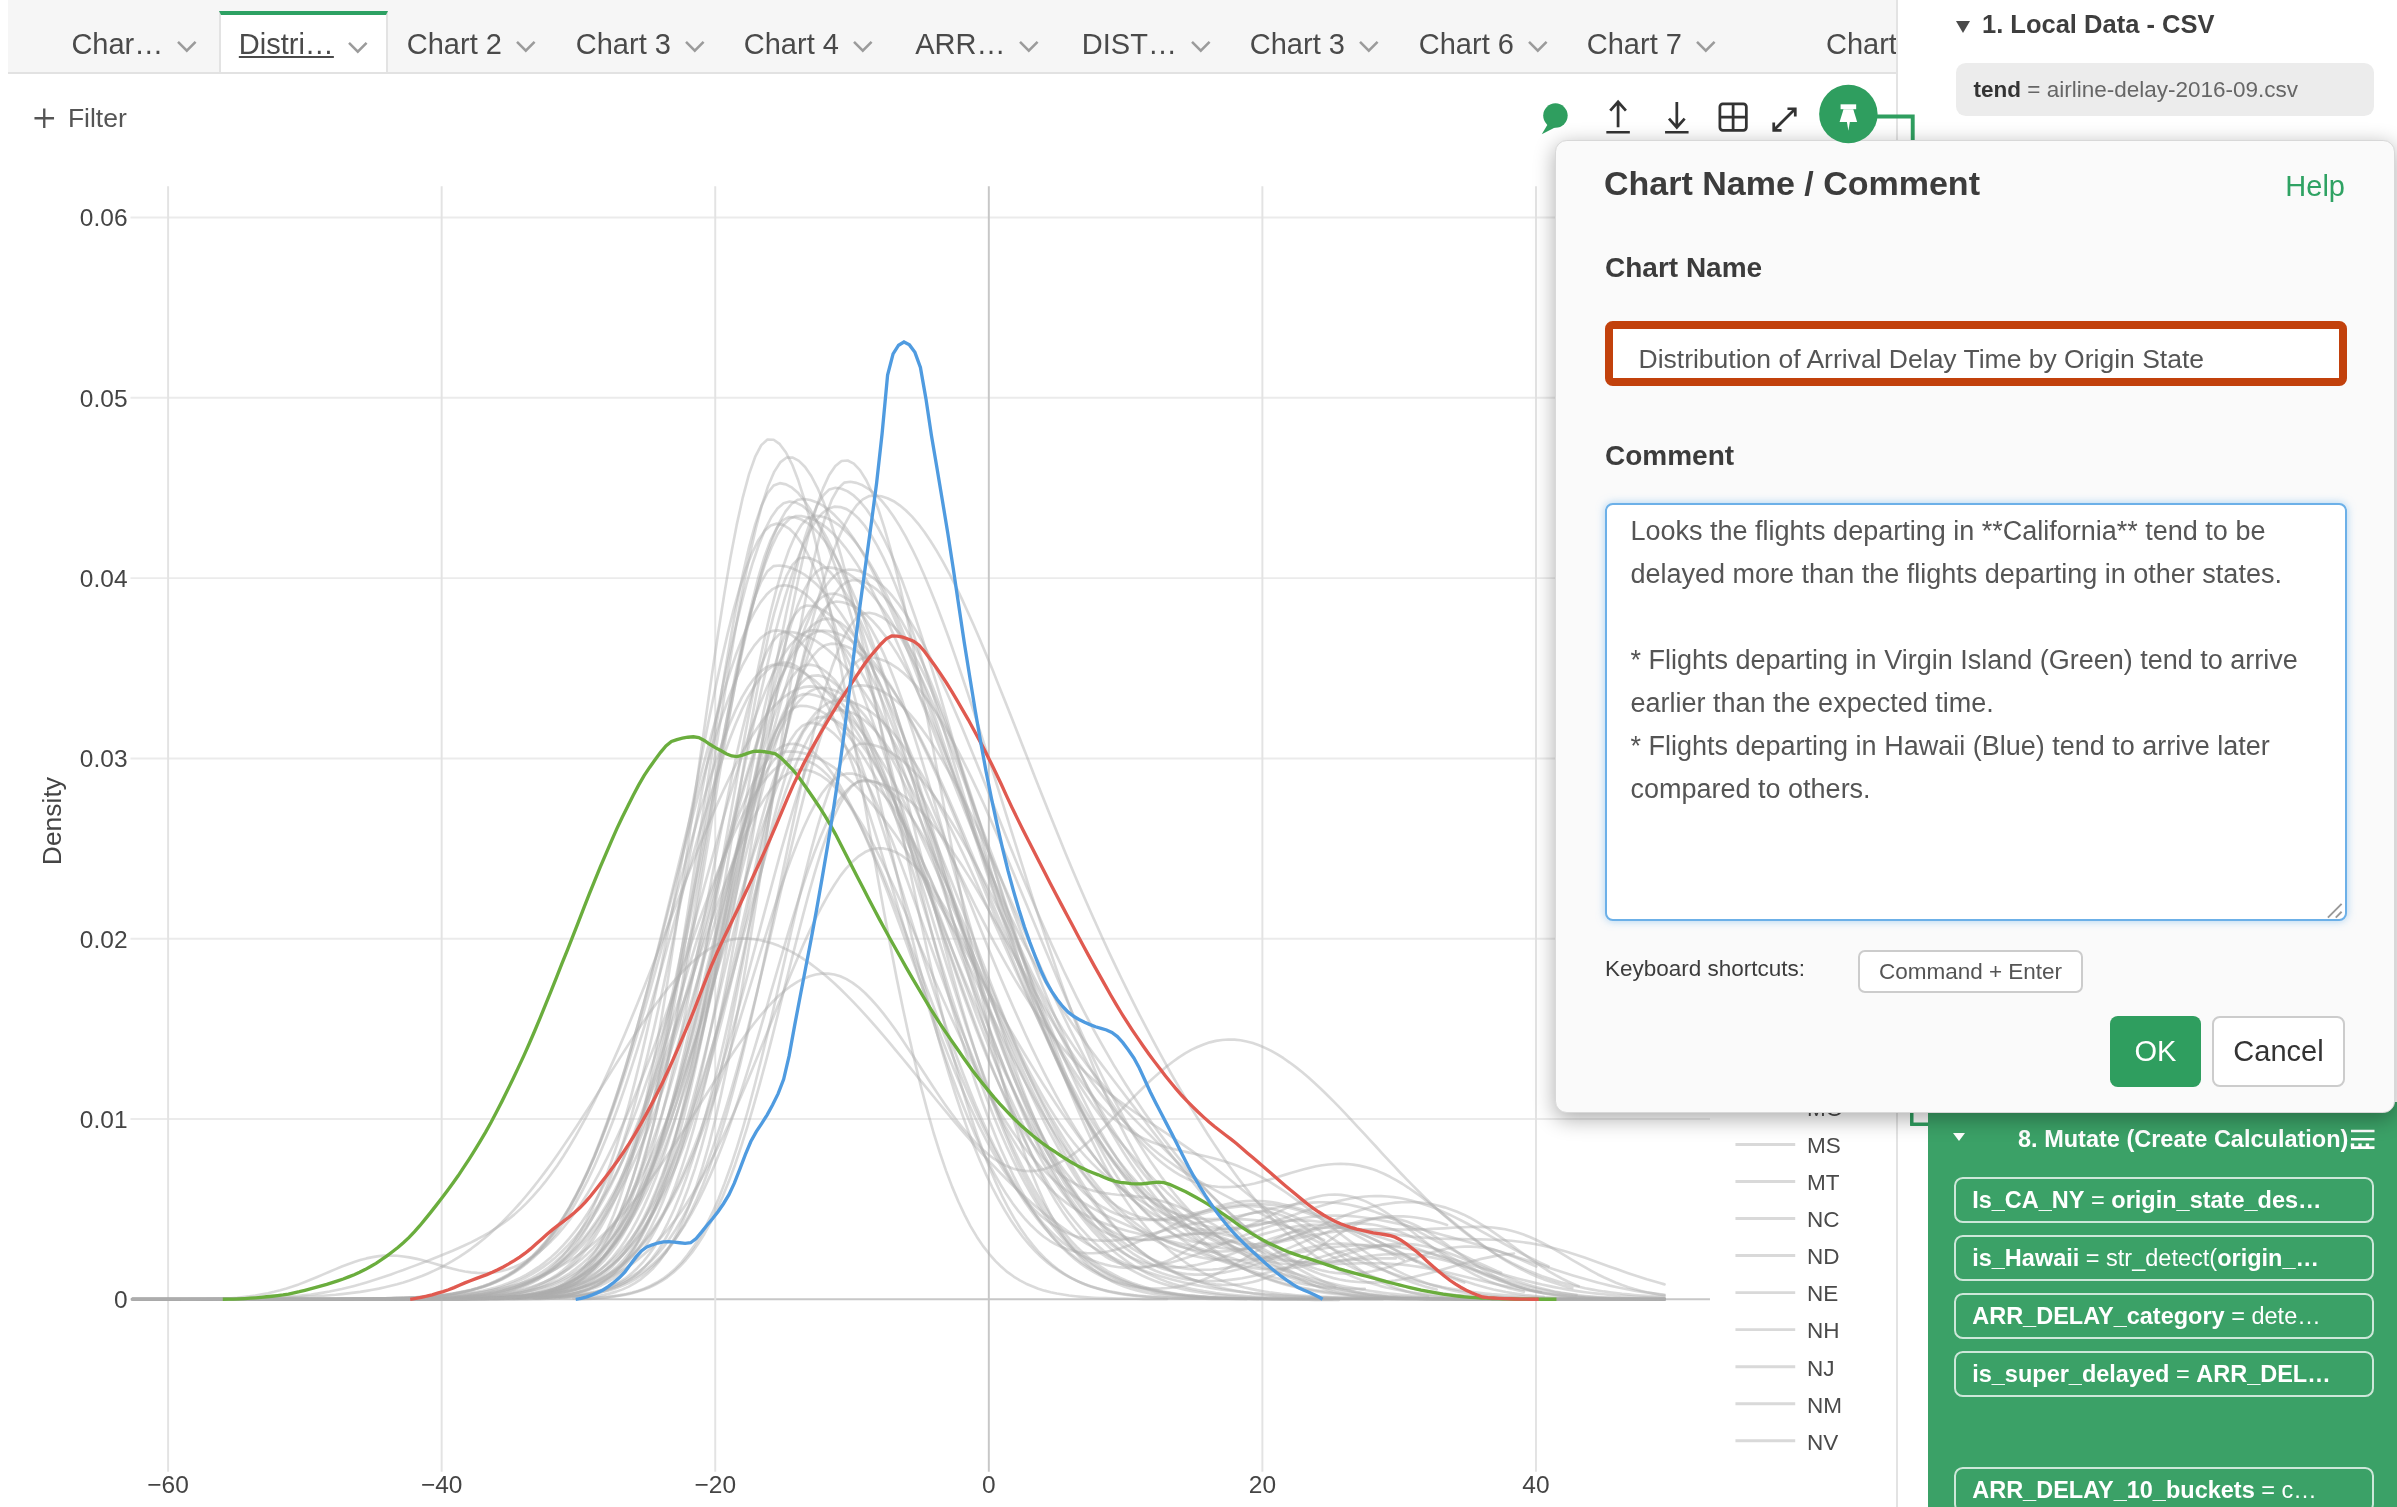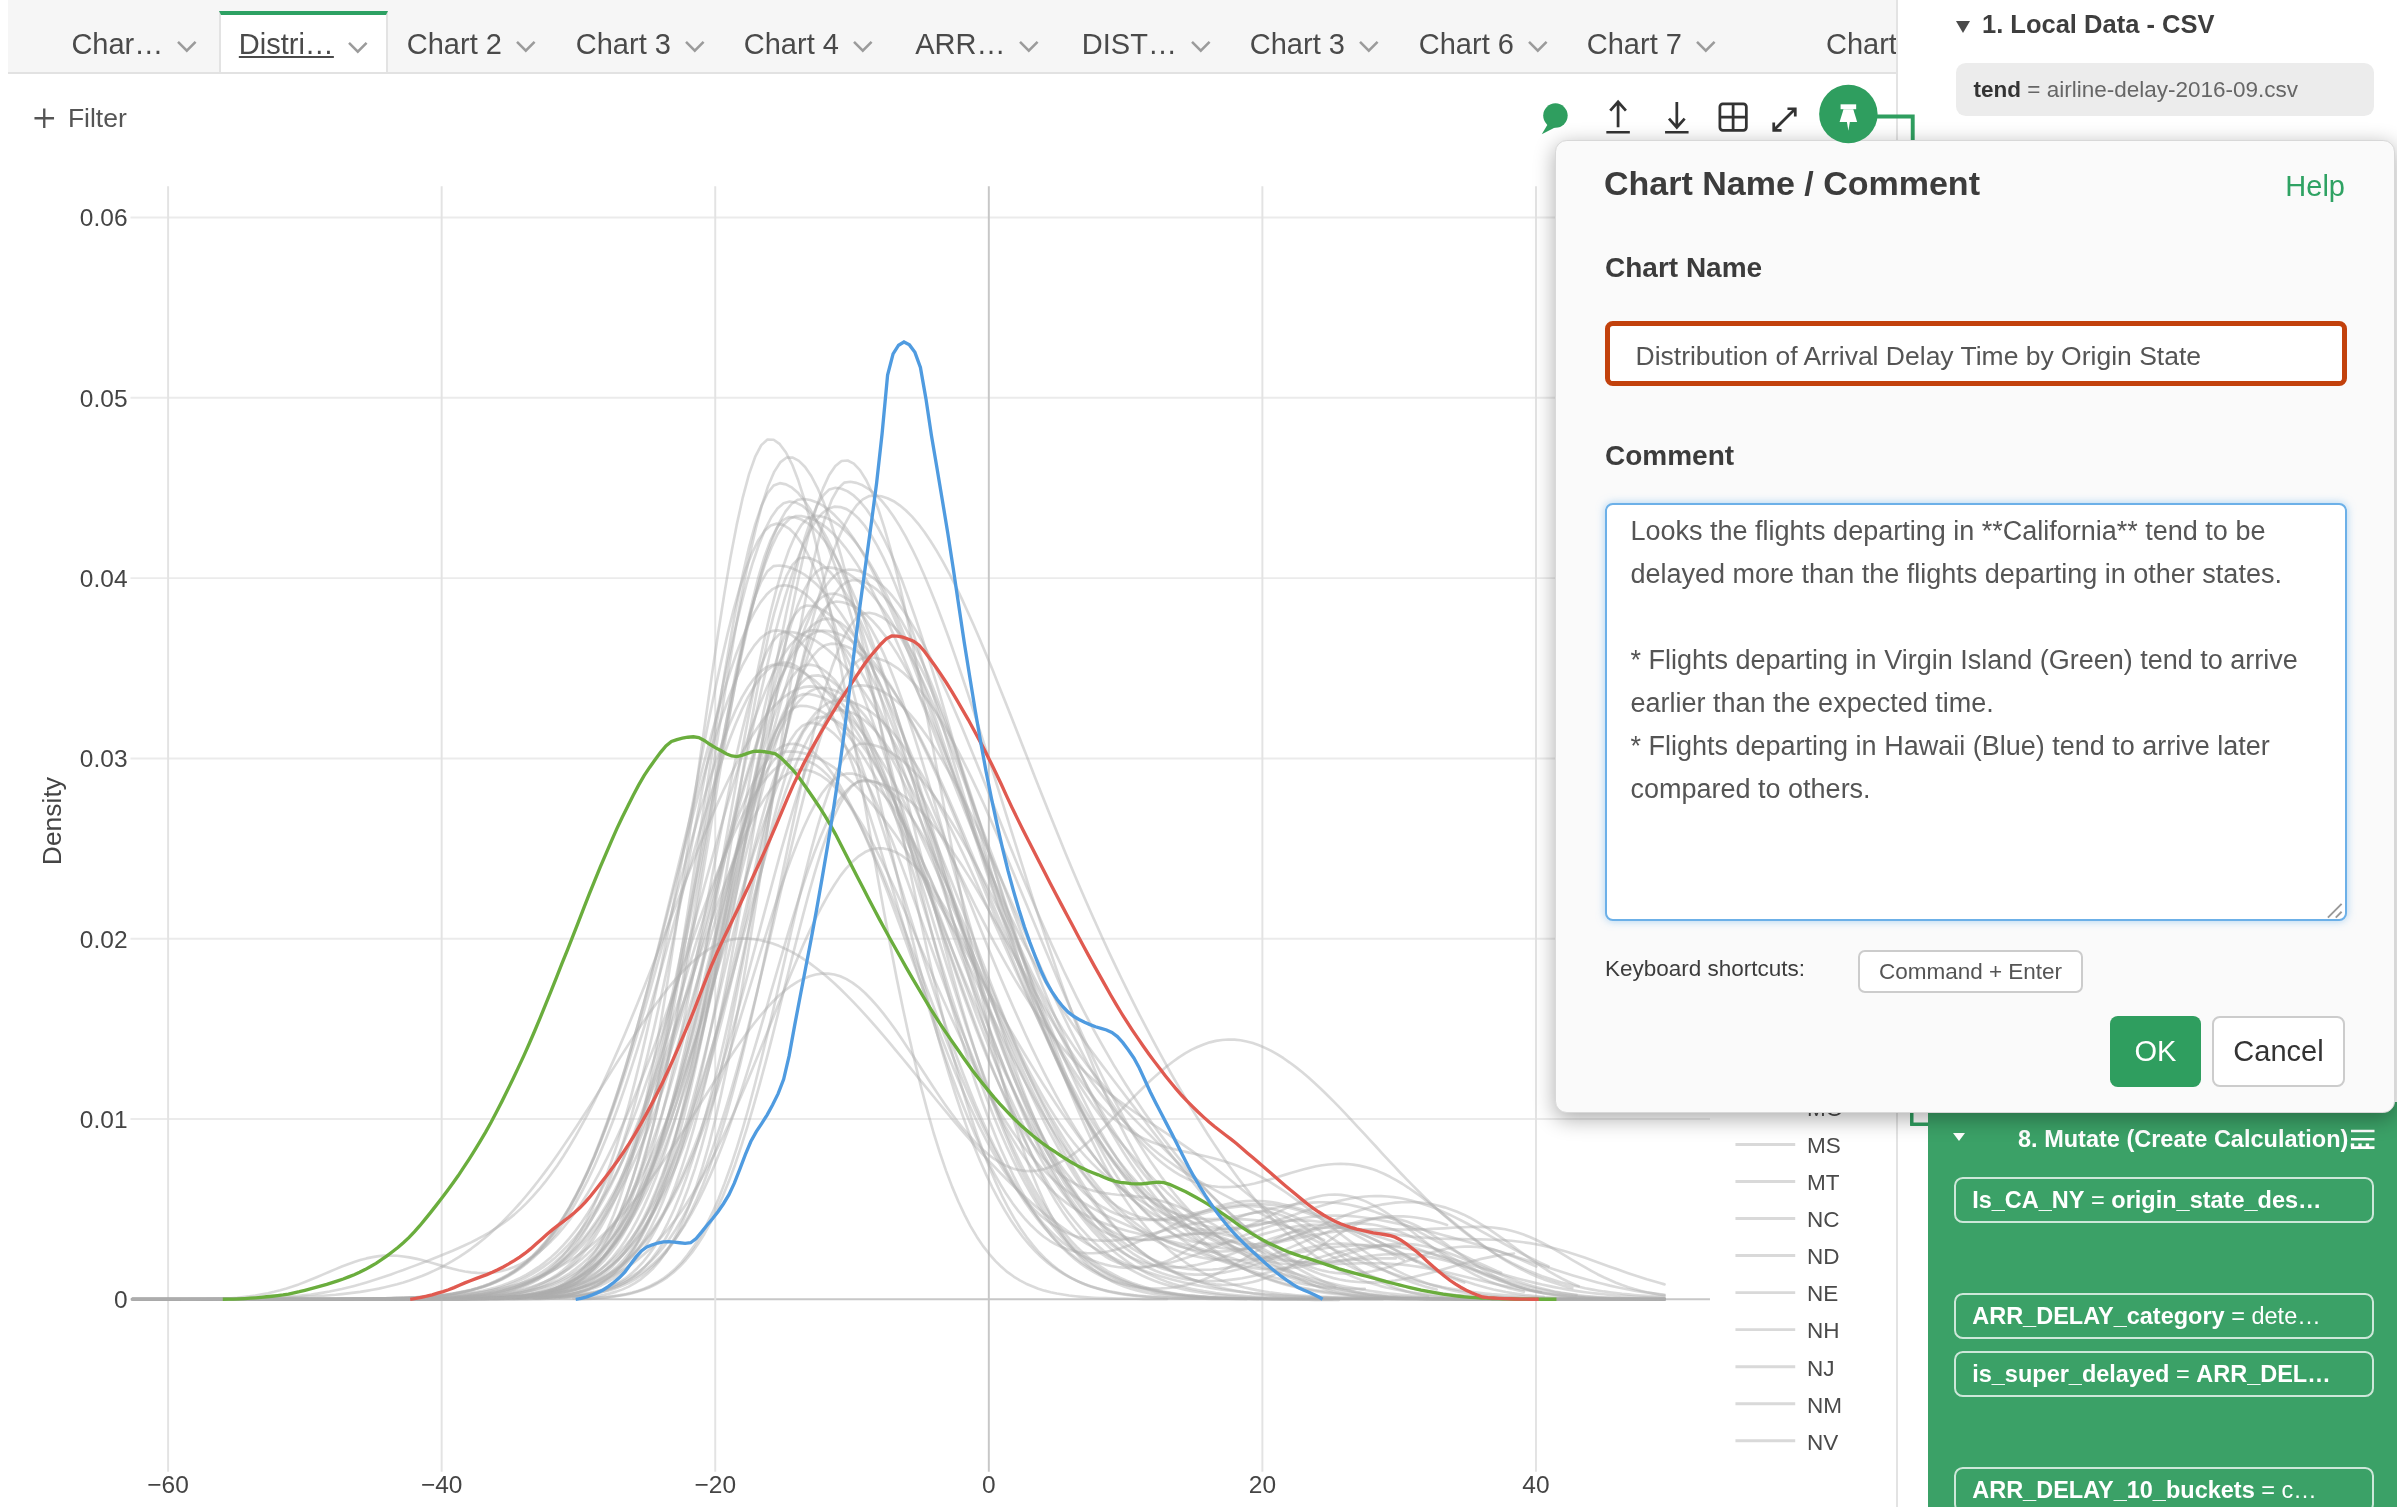--- a/index.html
+++ b/index.html
@@ -247,38 +247,39 @@
   <div style="position:absolute; left:58px; top:63px; width:418px; height:53px; background:#ececec; border-radius:9.8px; font-size:22.5px; color:#666; line-height:53px; padding-left:17.6px; white-space:nowrap; overflow:hidden;"><b style="color:#333;">tend</b>&nbsp;= airline-delay-2016-09.csv</div>
 </div>
 
 <div id="mutate">
   <div style="position:absolute; left:24.5px; top:31px; width:0; height:0; border-left:6.9px solid transparent; border-right:6.9px solid transparent; border-top:8.8px solid #fff;"></div>
   <div style="position:absolute; left:51px; top:23.5px; width:369px; overflow:hidden; font-size:23.5px; font-weight:bold; white-space:nowrap;margin-left:39px;">8. Mutate (Create Calculation)…</div>
   <svg style="position:absolute; left:423px; top:27.4px;" width="23.5" height="20.6" viewBox="0 0 24 21">
       <path d="M0 2 H24 M0 10.5 H24 M0 19 H24" stroke="#fff" stroke-width="2.6"></path>
     </svg>
   <div class="pill" style="top:75px;"><b>Is_CA_NY</b> = <b>origin_state_des…</b></div>
+  <div class="pill" style="top:133px;"><b>is_Hawaii</b> = str_detect(<b>origin_…</b></div>
   <div class="pill" style="top:191px;"><b>ARR_DELAY_category</b> = dete…</div>
   <div class="pill" style="top:249px;"><b>is_super_delayed</b> = <b>ARR_DEL…</b></div>
   <div class="pill" style="top:365px;"><b>ARR_DELAY_10_buckets</b> = c…</div>
 </div>
 
 <svg class="abs" style="left:1905px; top:1102px;" width="29" height="39" viewBox="0 0 30 40">
   <path d="M7 0 V24.3 M5.5 22.8 H24" stroke="#2f9e5f" stroke-width="3.6" fill="none"></path>
 </svg>
 
 <svg class="abs" style="left:1808px; top:78px;" width="110" height="78" viewBox="0 0 112 80">
   <path d="M70 39.5 H107 V80" fill="none" stroke="#2f9e5f" stroke-width="4"></path>
 </svg>
 
 <div id="dialog">
   <div style="position:absolute; left:48px; top:22.5px; font-size:34px; font-weight:600; color:#3c3c3c;">Chart Name / Comment</div>
   <div style="position:absolute; right:49px; top:29px; font-size:29px; color:#2fa263;">Help</div>
   <div style="position:absolute; left:49px; top:111px; font-size:28px; font-weight:600; color:#3c3c3c;">Chart Name</div>
-  <div style="position:absolute; left:49px; top:180px; width:742px; height:65px; background:#fff; border:5px solid #c2410c; border-radius:7.8px; font-size:26.5px; color:#555; line-height:61px; padding-left:25.5px; white-space:nowrap;">Distribution of Arrival Delay Time by Origin State</div>
+  <div style="position:absolute; left:49px; top:180px; width:742px; height:65px; background:#fff; border:8px solid #c2410c; border-radius:7.8px; font-size:26.5px; color:#555; line-height:61px; padding-left:25.5px; white-space:nowrap;">Distribution of Arrival Delay Time by Origin State</div>
   <div style="position:absolute; left:49px; top:299px; font-size:28px; font-weight:600; color:#3c3c3c;">Comment</div>
   <div style="position:absolute; left:49px; top:362px; width:742px; height:418px; background:#fff; border:2px solid #6cb0e8; border-radius:7.8px; box-shadow:0 0 8.8px rgba(102,175,233,0.55); font-size:27px; color:#555; padding:4.9px 23.5px; line-height:43px; white-space:pre-line;">Looks the flights departing in **California** tend to be
 delayed more than the flights departing in other states.
 
 * Flights departing in Virgin Island (Green) tend to arrive
 earlier than the expected time.
 * Flights departing in Hawaii (Blue) tend to arrive later
 compared to others.</div>
   <svg style="position:absolute; left:766px; top:757px;" width="21.6" height="21.6" viewBox="0 0 22 22">
       <path d="M20 6 L6 20 M20 14 L14 20" stroke="#999" stroke-width="2"></path>

